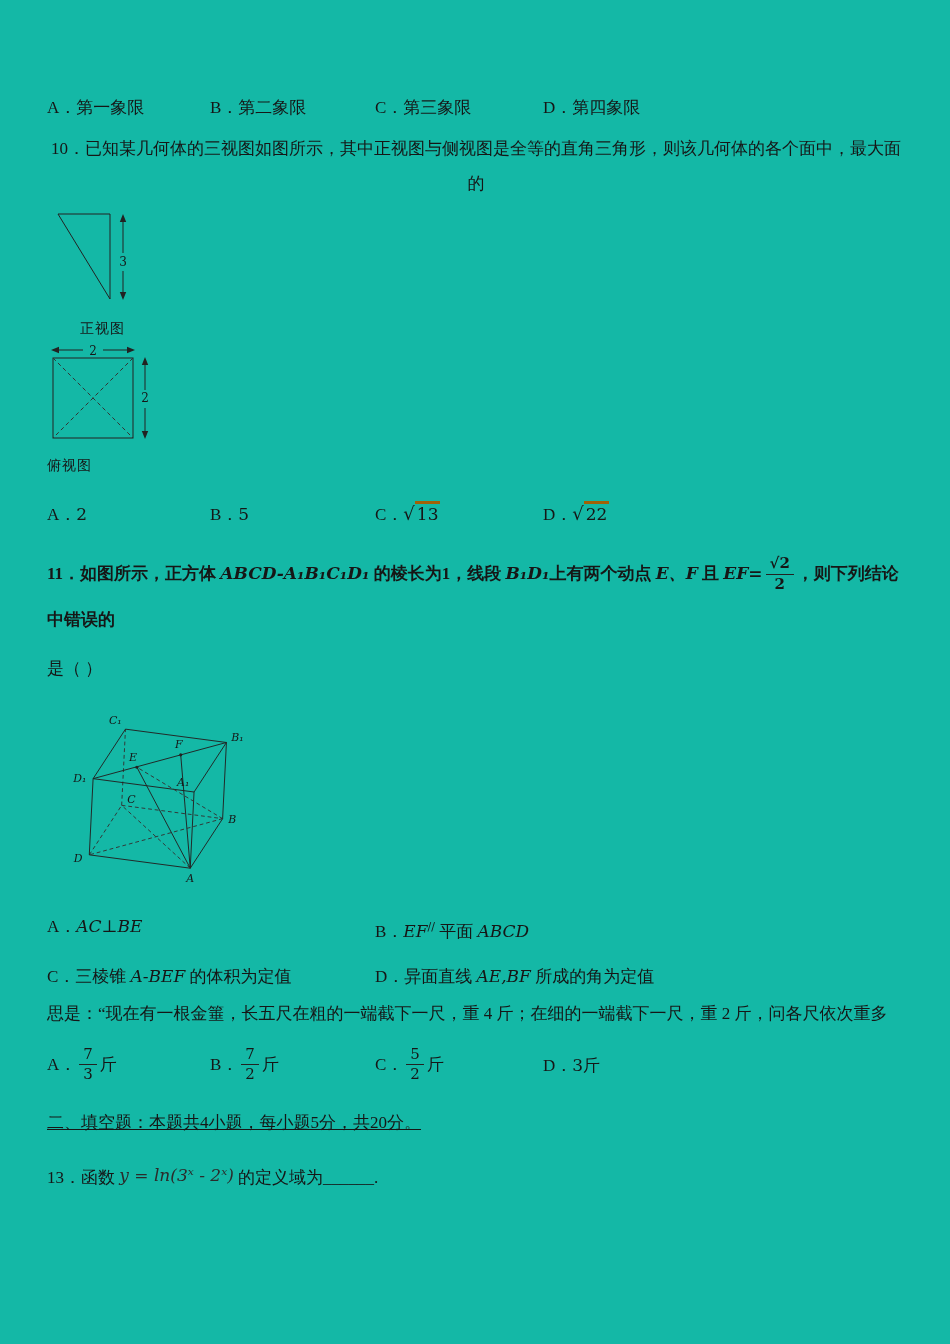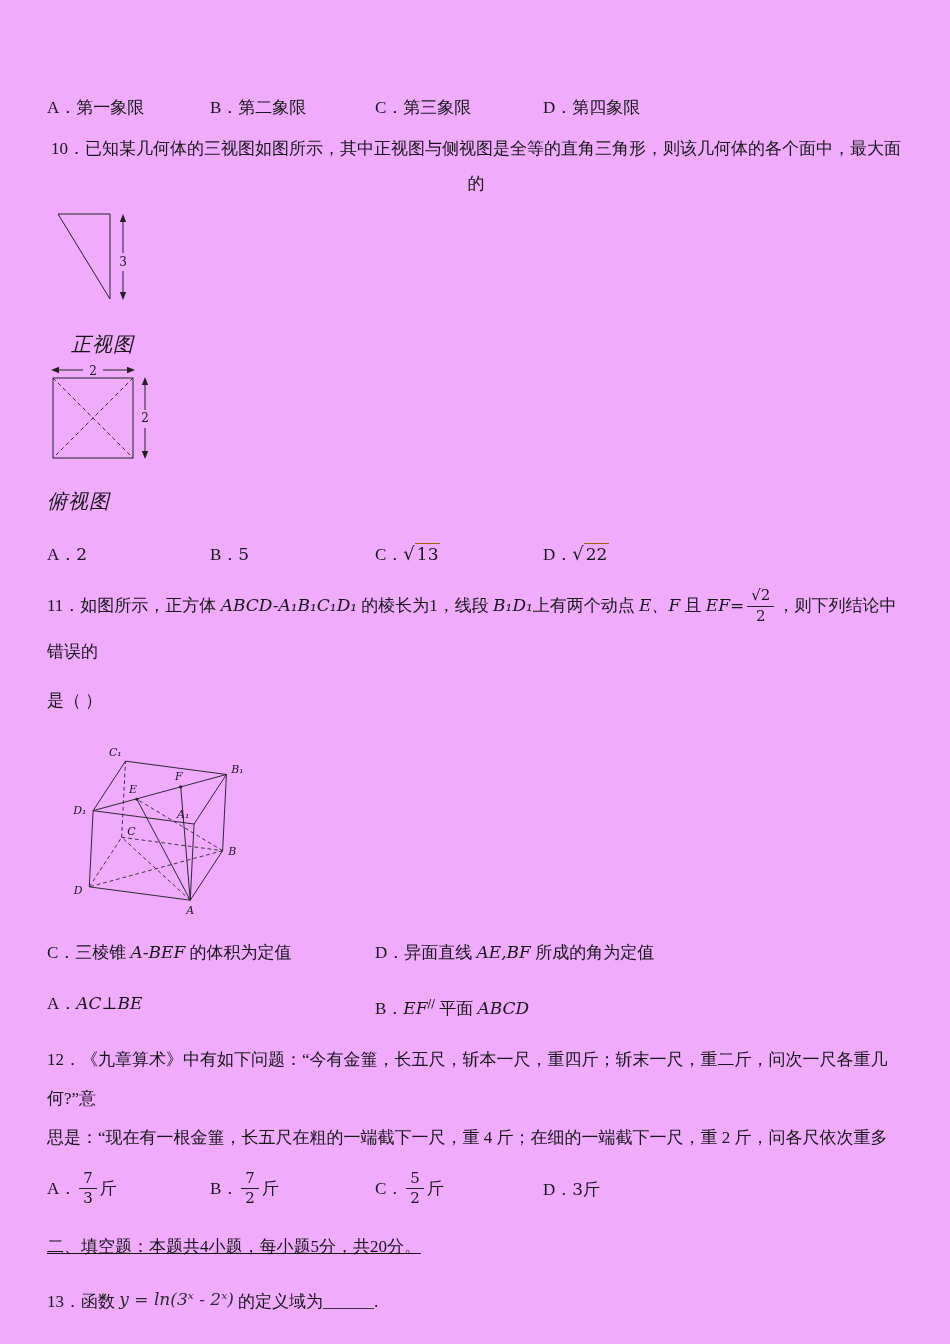--- a/index.html
+++ b/index.html
@@ -2,21 +2,21 @@
 <html><head>
 <meta charset="utf-8">
 <style>
   * { box-sizing: border-box; margin: 0; padding: 0; }
   html, body { background: #ffffff; }
   .page {
     position: relative;
     width: 950px;
     height: 1344px;
     margin: 0 auto;
-    background: #f0abfc;
+    background: #14b8a6;
     font-family: "Liberation Serif", "DejaVu Serif", serif;
     color: #161616;
     overflow: hidden;
   }
   .content { padding: 96px 45px 0 47px; font-size: 17px; }
   .tline { line-height: 35px; }
   .tline12 { line-height: 39px; }
 
   
   .m  { font-family: "DejaVu Serif", "DejaVu Sans", serif; font-style: italic; }
@@ -27,42 +27,42 @@
   .frac {
     display: inline-flex; flex-direction: column; align-items: center;
     vertical-align: middle; font-family: "DejaVu Serif", "DejaVu Sans", serif;
     font-size: 15px; line-height: 1.15; margin: 0 3px; position: relative; top: -1px;
   }
   .frac .num { border-bottom: 1px solid #222; padding: 0 4px 1px; }
   .frac .den { padding-top: 1px; }
 
   .sqrt { white-space: nowrap; font-family: "DejaVu Serif", "DejaVu Sans", serif; }
   .sqrt .rad { font-style: normal; font-size: 18px; }
-  .sqrt .rc  { border-top: 1px solid #a16207; padding: 0 2px; }
+  .sqrt .rc  { border-top: 3px solid #a16207; padding: 0 2px; }
 
   
   .optrow { white-space: nowrap; }
   .optrow .c { display: inline-block; vertical-align: middle; }
   .w1 { width: 163px; } .w2 { width: 165px; } .w3 { width: 168px; }
   .col1 { display: inline-block; width: 328px; vertical-align: top; }
 
   
   .views-row { display: flex; gap: 34px; margin: 10px 0 0 8px; }
   .view { text-align: center; }
-  .view-label { font-size: 20px; margin-top: 19px; letter-spacing: 1px; font-style: italic; }
+  .view-label { font-size: 14px; margin-top: 8px; letter-spacing: 1px; }
   .topview { margin: 4px 0 0 0; width: 124px; }
   .cubewrap { margin: 10px 0 0 8px; }
   svg .lnt  { stroke: #222; stroke-width: 1; fill: none; }
   svg .dash { stroke: #333; stroke-width: 1; fill: none; stroke-dasharray: 4 3; }
   svg .ar   { fill: #222; stroke: none; }
   svg .dimtext { font-size: 12px; fill: #161616; font-family: "DejaVu Serif", serif; }
   svg .vlabel  { font-size: 11.5px; fill: #161616; font-family: "DejaVu Serif", serif; font-style: italic; }
 
   .mt12 { margin-top: 12px; text-align: center; }  .mt8  { margin-top: 8px; }
-  .mt24 { margin-top: 16px; }  .mt16 { margin-top: 16px; }  .mt36 { margin-top: 20px; text-decoration: underline; }
+  .mt24 { margin-top: 24px; font-weight: bold; }  .mt16 { margin-top: 16px; }  .mt36 { margin-top: 20px; text-decoration: underline; }
   .mt20 { margin-top: 20px; }  .mt10 { margin-top: 10px; }
   .mt28 { margin-top: 28px; }  .mt14 { margin-top: 14px; }
   .q11line1 { line-height: 46px; }
 </style>
 </head>
 <body>
 
 <div class="page">
   <div class="content">
 
@@ -159,28 +159,27 @@
           <text class="vlabel" x="141" y="94" text-anchor="end">A₁</text>
           <text class="vlabel" x="33" y="90" text-anchor="end">D₁</text>
           <text class="vlabel" x="76" y="112" text-anchor="start">C</text>
           <text class="vlabel" x="182" y="133" text-anchor="start">B</text>
           <text class="vlabel" x="29" y="173" text-anchor="end">D</text>
           <text class="vlabel" x="142" y="194" text-anchor="middle">A</text>
         </g>
       </svg>
     </div>
 
+    <div class="tline mt16">
+      <span class="col1"><span>A．</span><span class="m">AC⊥BE</span></span><span><span>B．</span><span class="m">EF</span><sup class="par">//</sup><span> 平面 </span><span class="m">ABCD</span></span>
+    </div>
     <div class="tline mt10">
       <span class="col1"><span>C．</span><span>三棱锥 </span><span class="m">A-BEF</span><span> 的体积为定值</span></span><span><span>D．</span><span>异面直线 </span><span class="m">AE,BF</span><span> 所成的角为定值</span></span>
     </div>
-    <div class="tline mt16">
-      <span class="col1"><span>A．</span><span class="m">AC⊥BE</span></span><span><span>B．</span><span class="m">EF</span><sup class="par">//</sup><span> 平面 </span><span class="m">ABCD</span></span>
-    </div>
-
-    <div class="tline12 mt14">12．《九章算术》中有如下问题：“今有金箠，长五尺，斩本一尺，重四斤；斩末一尺，重二斤，问次一尺各重几何?”意</div>
+
     <div class="tline12">思是：“现在有一根金箠，长五尺在粗的一端截下一尺，重 4 斤；在细的一端截下一尺，重 2 斤，问各尺依次重多</div>
 
     <div class="optrow mt14">
       <span class="c w1"><span>A．</span><span class="frac">
             <span class="num">7</span>
             <span class="den">3</span>
           </span><span>斤</span></span><span class="c w2"><span>B．</span><span class="frac">
             <span class="num">7</span>
             <span class="den">2</span>
           </span><span>斤</span></span><span class="c w3"><span>C．</span><span class="frac">

